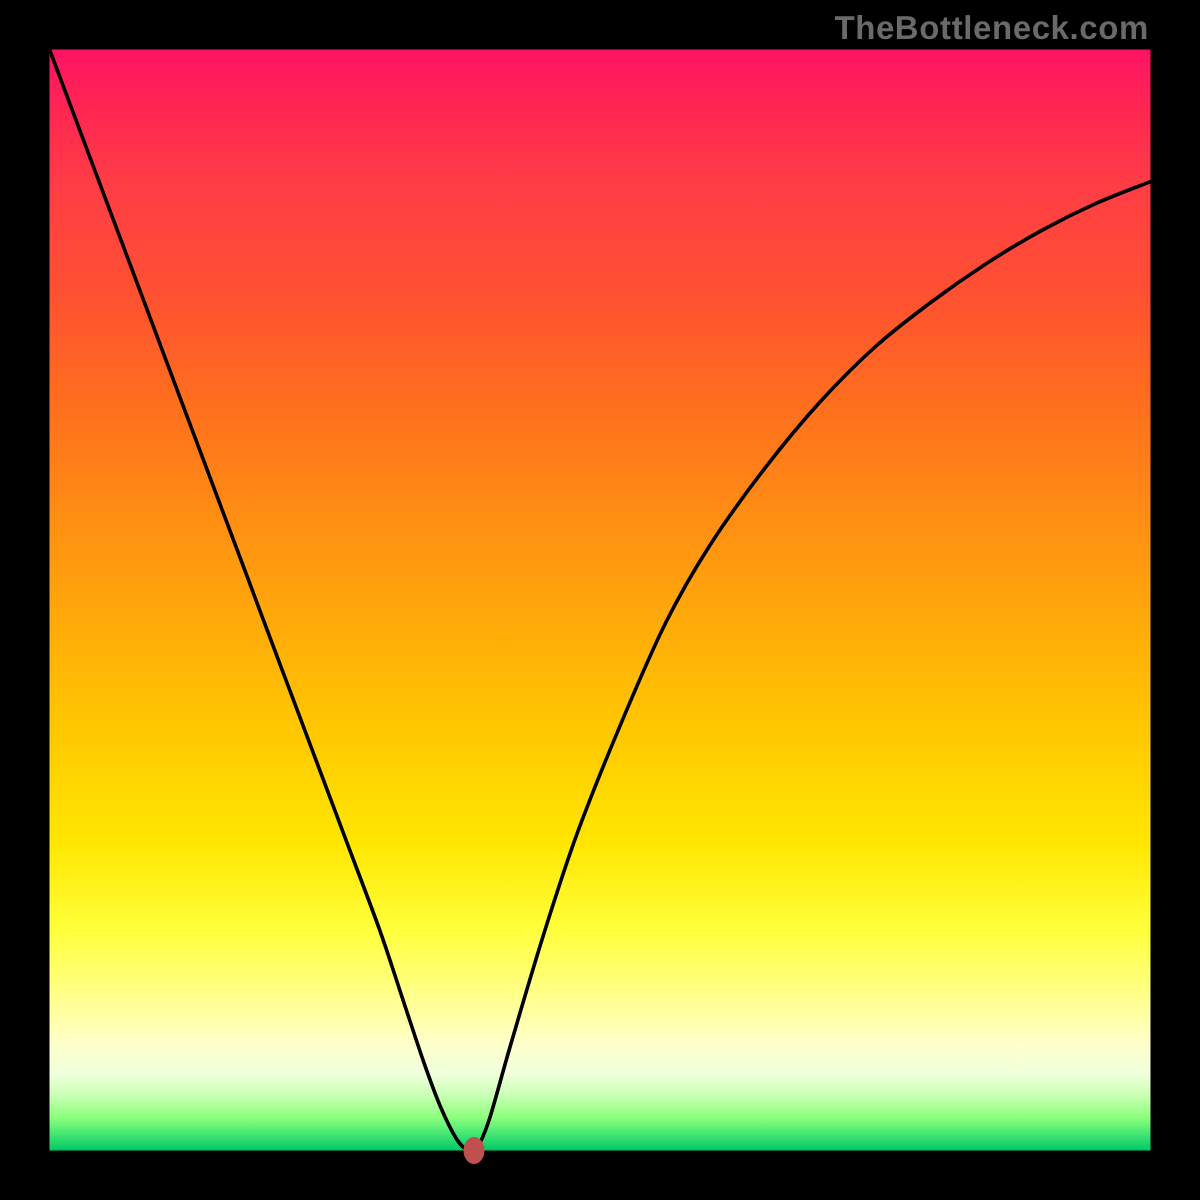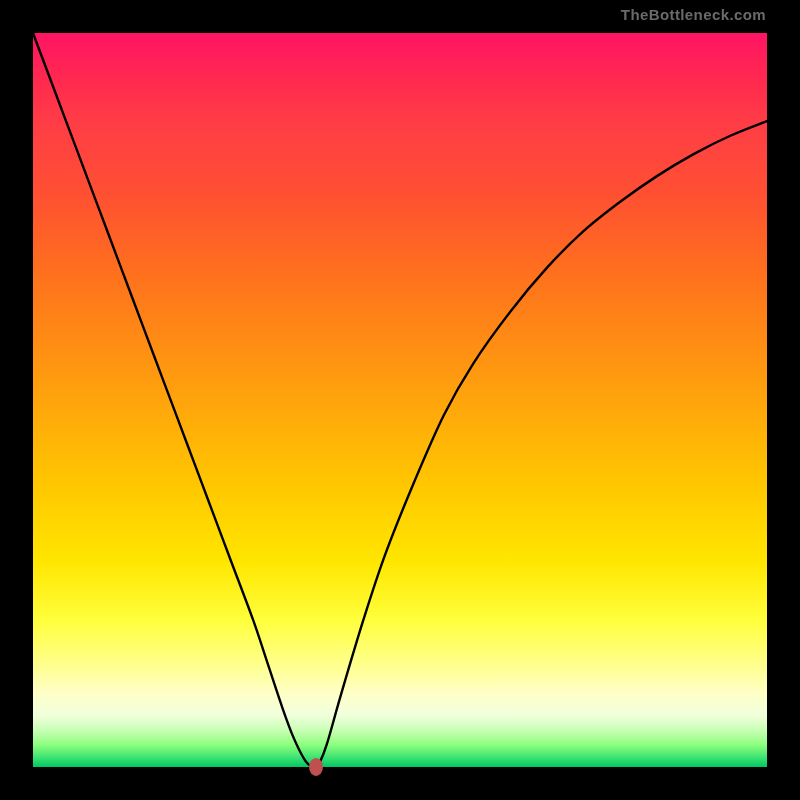--- a/index.html
+++ b/index.html
@@ -42,21 +42,21 @@
       #c8ffb4 95%,
       #8cff7d 97%,
       #46e673 98.5%,
       #00c864 100%
     );
   }
   .watermark {
     position: absolute;
     top: 6px;
     right: 34px;
-    font-size: 15px;
+    font-size: 22px;
     font-weight: 600;
     color: #6a6a6a;
     letter-spacing: 0.4px;
   }
   svg.curve {
     position: absolute;
     left: 0;
     top: 0;
     width: 734px;
     height: 734px;

